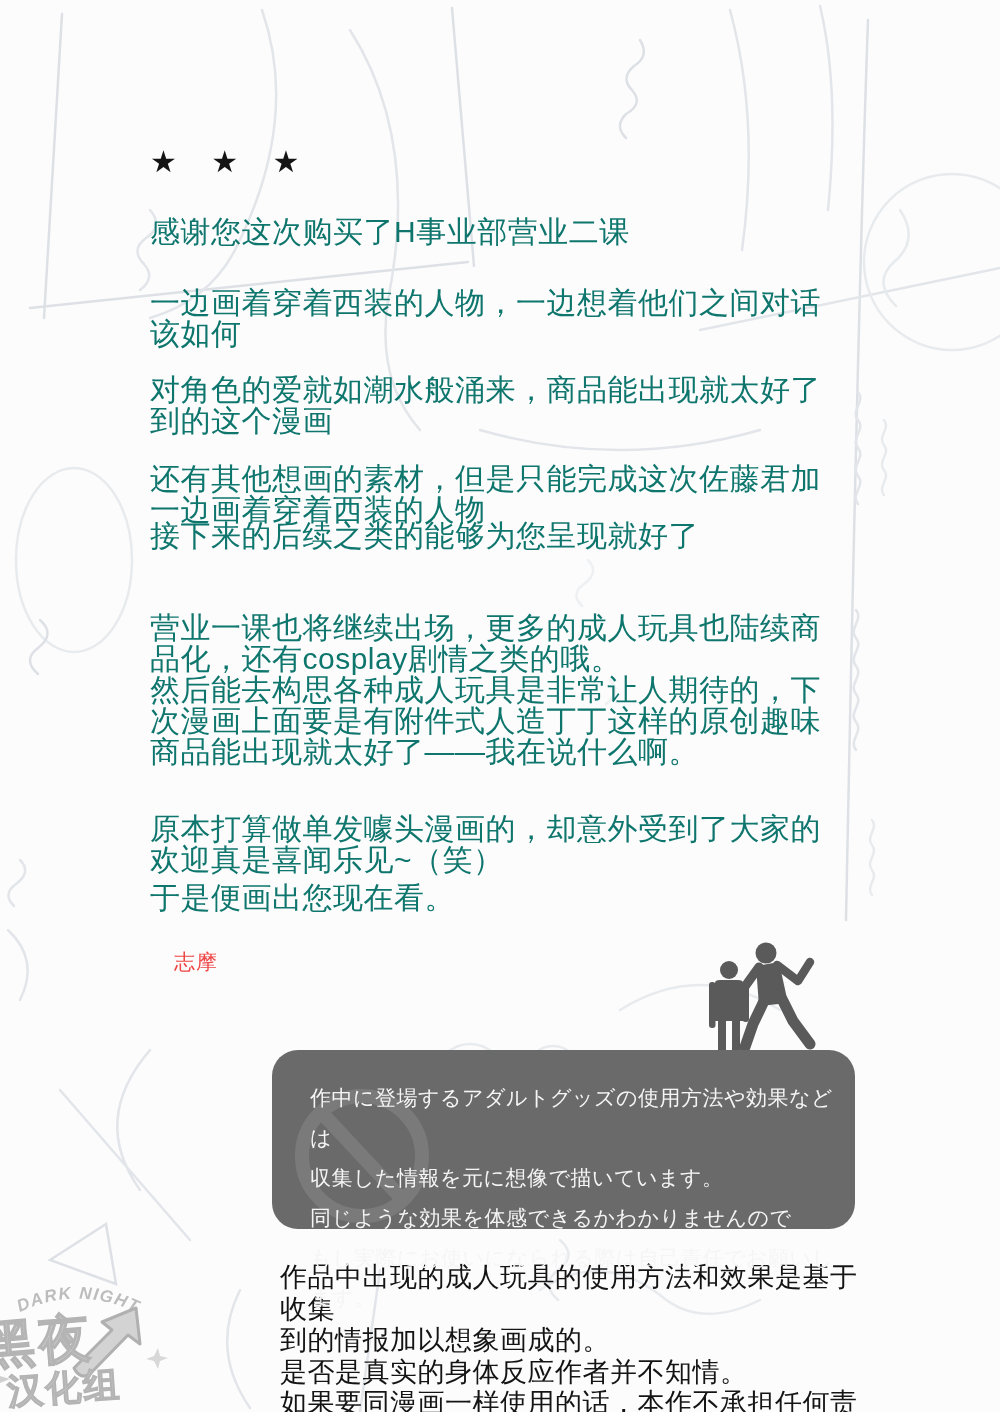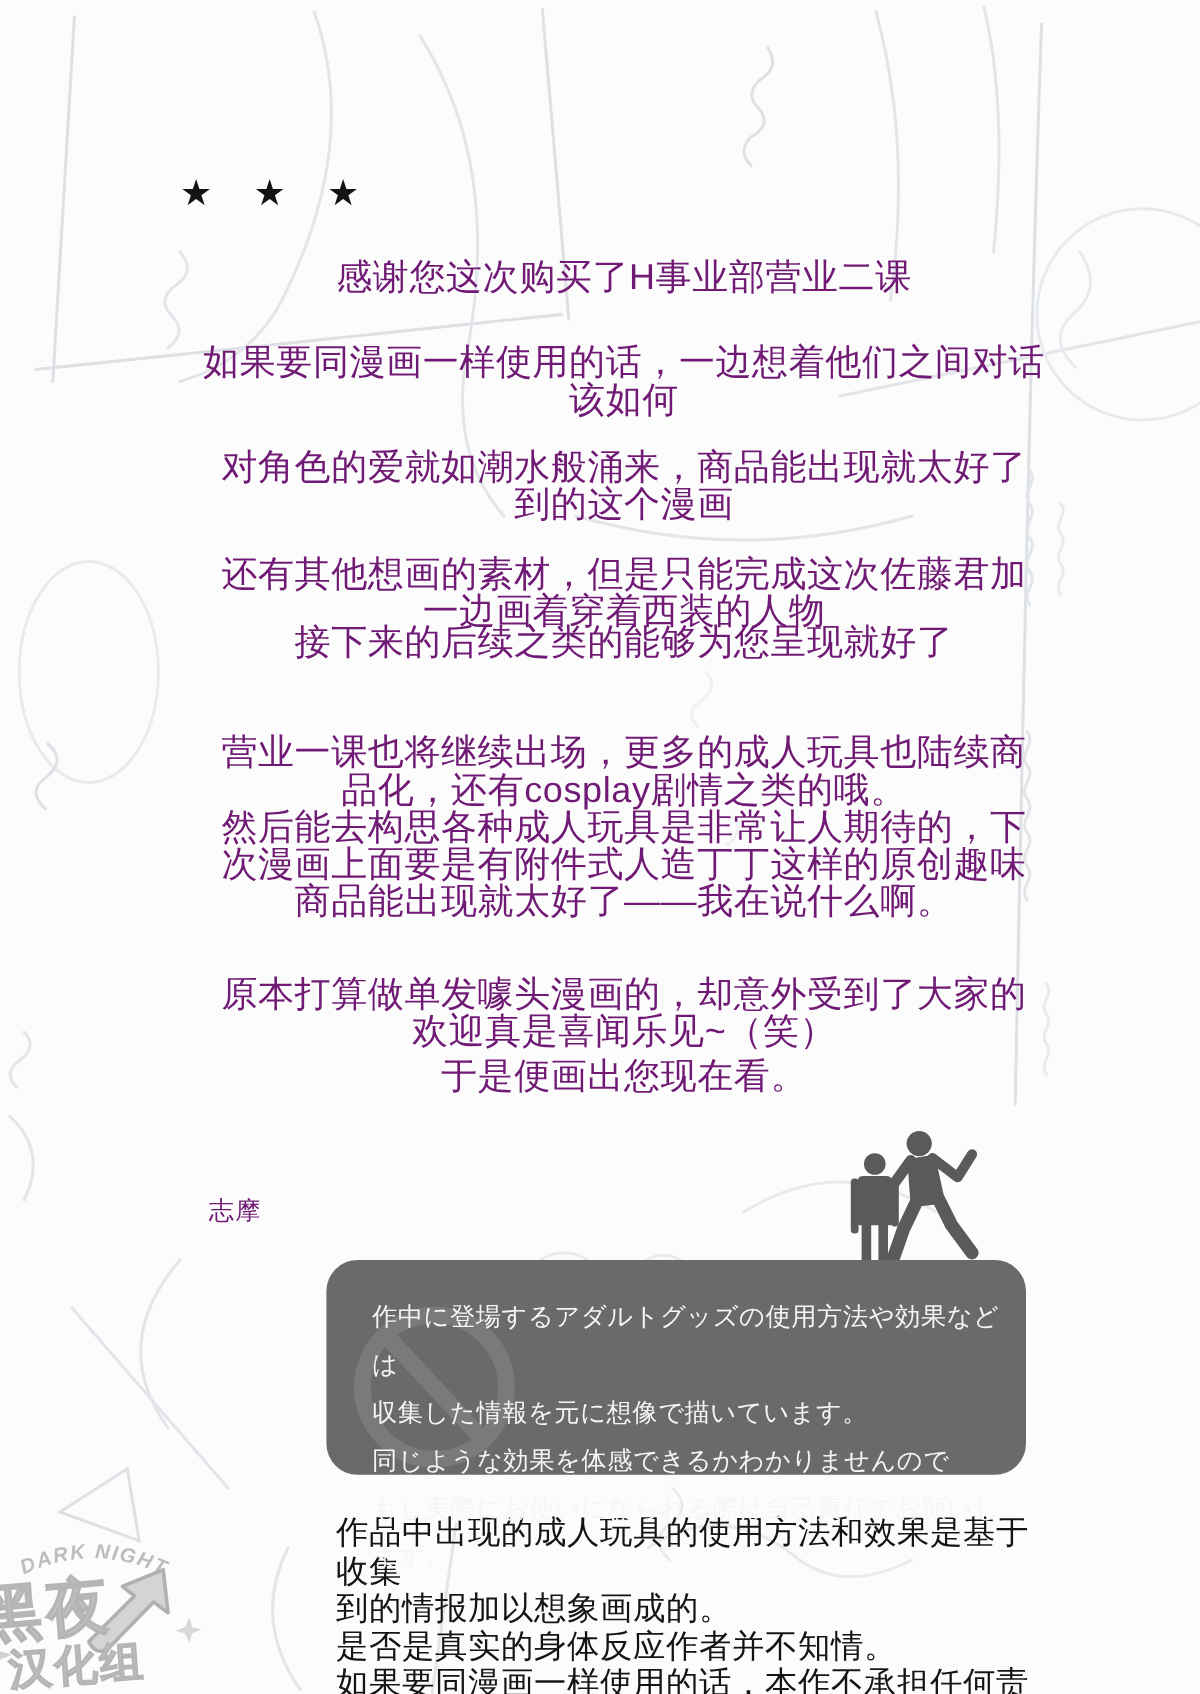--- a/index.html
+++ b/index.html
@@ -13,29 +13,29 @@
 
   
   .stars{
     position:absolute;left:150px;top:144px;
     font-size:30px;color:#141414;letter-spacing:13px;white-space:pre;
   }
 
   
   .para{
     position:absolute;left:150px;width:740px;
-    font-size:30px;line-height:31px;color:#701a75;
-    white-space:pre-line;letter-spacing:0.5px;text-align:center;
+    font-size:30px;line-height:31px;color:#0f766e;
+    white-space:pre-line;letter-spacing:0.5px;
   }
   .p1{top:216px}.p2{top:287px}.p3{top:374px}.p4{top:463px}
   .p5{top:520px}.p6{top:612px}.p7{top:813px}.p8{top:882px}
 
   .signature{
     position:absolute;left:174px;top:948px;
-    font-size:21px;color:#701a75;letter-spacing:1px;margin-top:47px;
+    font-size:21px;color:#ef4444;letter-spacing:1px;
   }
 
   
   #pictogram{position:absolute;left:690px;top:933px;width:150px;height:117px;}
 
   
   .jp-box{
     position:absolute;left:272px;top:1050px;width:583px;height:179px;
     background:rgba(100,100,100,0.96);border-radius:26px;
     box-sizing:border-box;padding:28px 18px 0 38px;
@@ -88,21 +88,21 @@
     <path d="M240,1290 Q210,1350 250,1408 M380,1270 L360,1412"></path>
     <path d="M540,1290 Q600,1250 660,1295 Q700,1330 760,1300" stroke="#e8ebee"></path>
     <path d="M50,1260 l56,-36 l10,60 z" stroke="#dde1e5"></path>
     <path d="M588,560 q12,12 -4,24 q-14,10 -2,22 M610,680 q12,12 -4,24" stroke="#eef0f2"></path>
   </g>
 </svg>
 
 <div class="stars">★ ★ ★</div>
 
 <div class="para p1">感谢您这次购买了H事业部营业二课</div>
-<div class="para p2">如果要同漫画一样使用的话，一边想着他们之间对话
+<div class="para p2">一边画着穿着西装的人物，一边想着他们之间对话
 该如何</div>
 <div class="para p3">对角色的爱就如潮水般涌来，商品能出现就太好了
 到的这个漫画</div>
 <div class="para p4">还有其他想画的素材，但是只能完成这次佐藤君加
 一边画着穿着西装的人物</div>
 <div class="para p5">接下来的后续之类的能够为您呈现就好了</div>
 <div class="para p6">营业一课也将继续出场，更多的成人玩具也陆续商
 品化，还有cosplay剧情之类的哦。
 然后能去构思各种成人玩具是非常让人期待的，下
 次漫画上面要是有附件式人造丁丁这样的原创趣味

